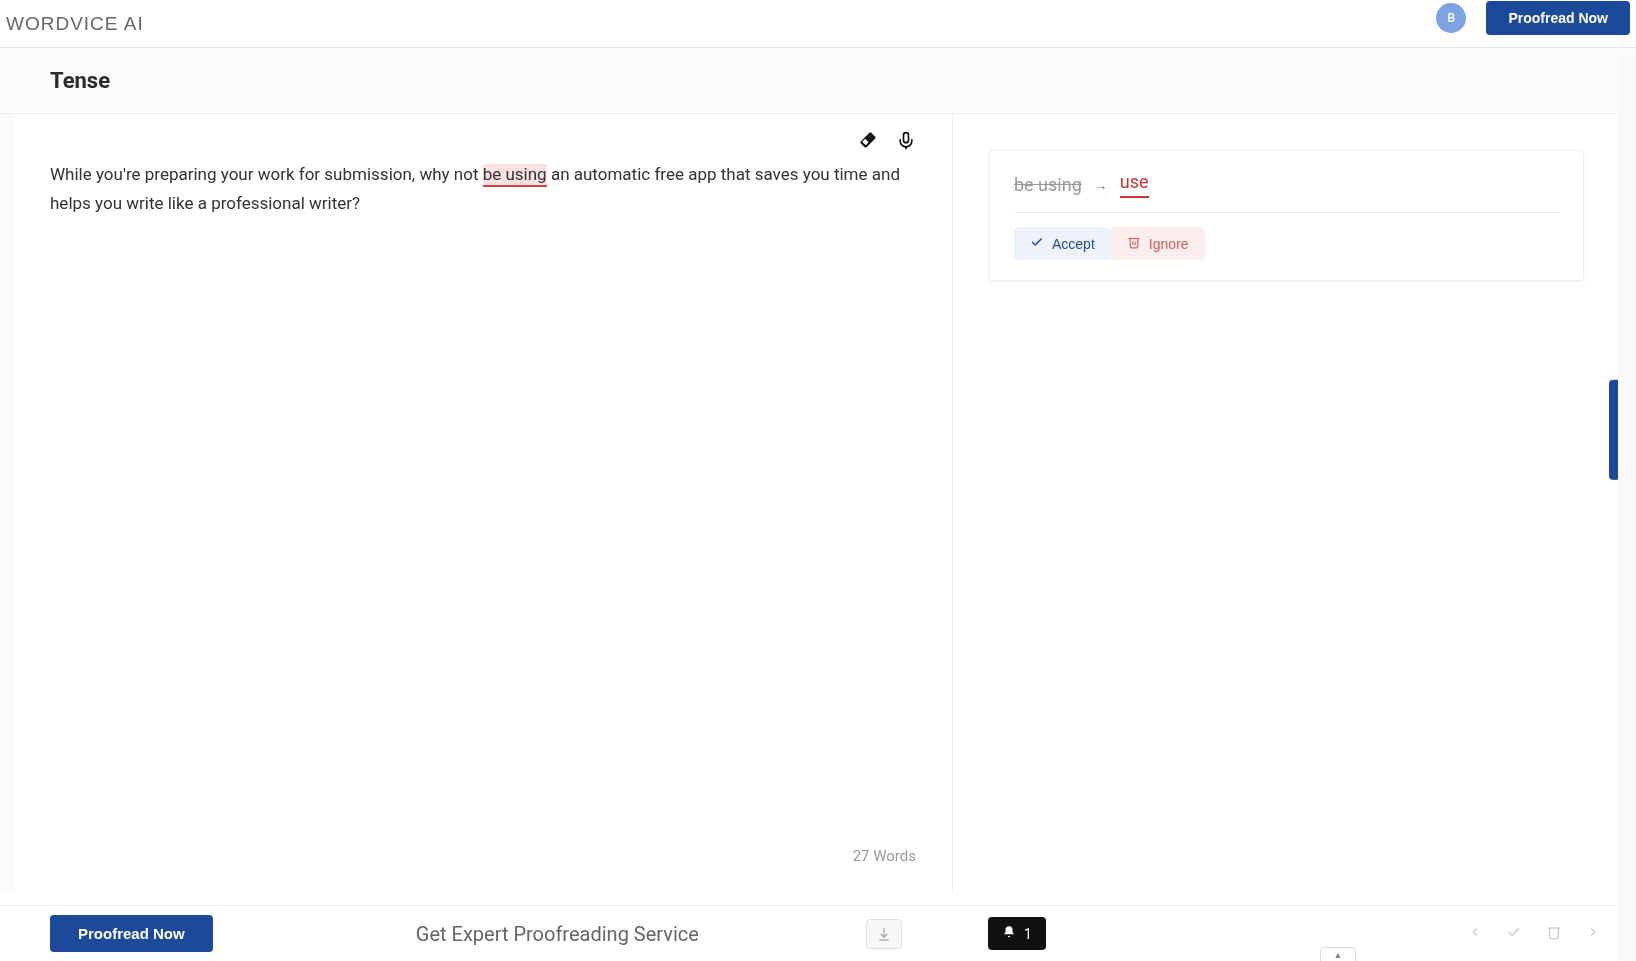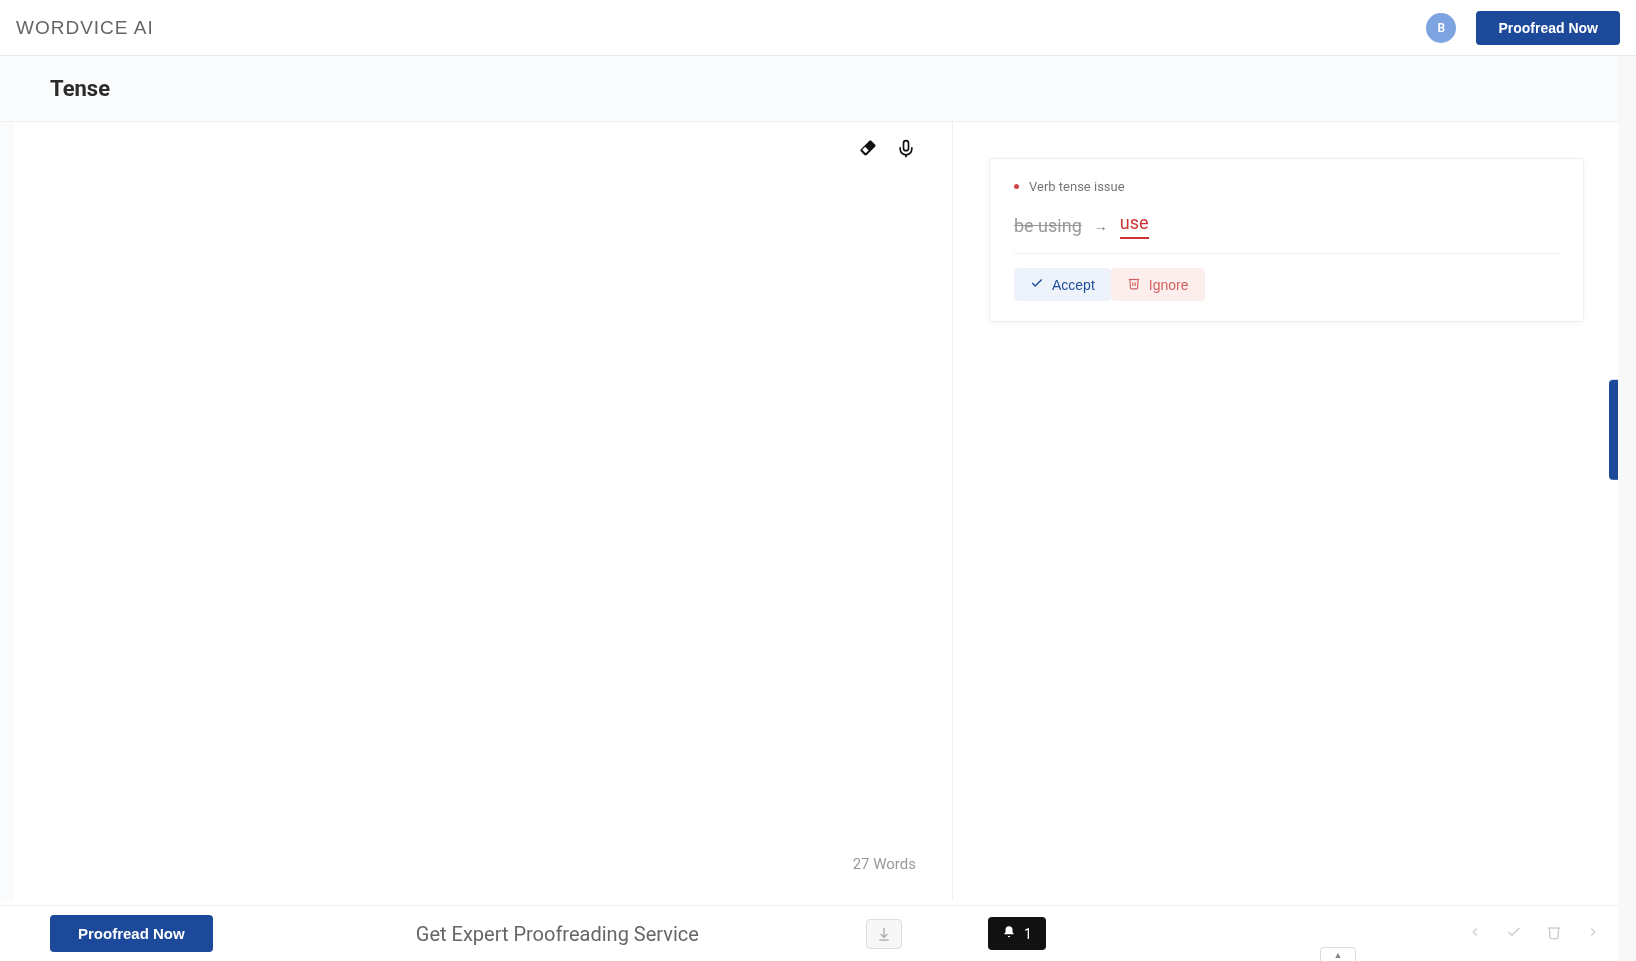--- a/index.html
+++ b/index.html
@@ -9,26 +9,26 @@
       color: #333;
       width: 1636px;
       height: 961px;
       overflow: hidden;
       position: relative;
     }
     
     
     .header {
       display: flex;
-      align-items: center;
+      align-items: flex-end;
       justify-content: space-between;
-      padding: 12px 16px;
+      padding: 12px 6px;
       border-bottom: 1px solid #e8e8e8;
       background: #fff;
-      height: 56px;
+      height: 48px;
     }
     .logo {
       font-family: Arial, sans-serif;
       font-size: 19px;
       font-weight: 400;
       letter-spacing: 1px;
       color: #666;
     }
     .header-right {
       display: flex;
@@ -340,29 +340,28 @@
           </svg>
       </span>
       <span class="editor-tool-icon">
         <svg width="20" height="22" viewBox="0 0 24 24" fill="none" stroke="#111" stroke-width="2">
             <rect x="9" y="2" width="6" height="12" rx="3"></rect>
             <path d="M5 10v2a7 7 0 0 0 14 0v-2"></path>
             <line x1="12" y1="19" x2="12" y2="22"></line>
           </svg>
       </span>
     </div>
+    <div class="editor-content">
+      <span>While you're preparing your work for submission, why not </span><span class="highlight-error">be using</span><span> an automatic free app that saves you time and helps you write like a professional writer?</span>
+    </div>
     <div class="word-count">27 Words</div>
   </div>
 
   <div class="suggestions-panel">
     <div class="suggestion-card">
-      <div class="issue-type">
-        <span class="issue-dot"></span>
-        <span>Verb tense issue</span>
-      </div>
       <div class="suggestion-change">
         <span class="strike-text">be using</span>
         <span class="arrow-icon">→</span>
         <span class="suggested-text">use</span>
       </div>
       <hr class="suggestion-divider">
       <div class="suggestion-actions">
         <button class="accept-btn">
           <span>
             <svg width="14" height="14" viewBox="0 0 24 24" fill="none" stroke="#1f4d9a" stroke-width="2.5">

